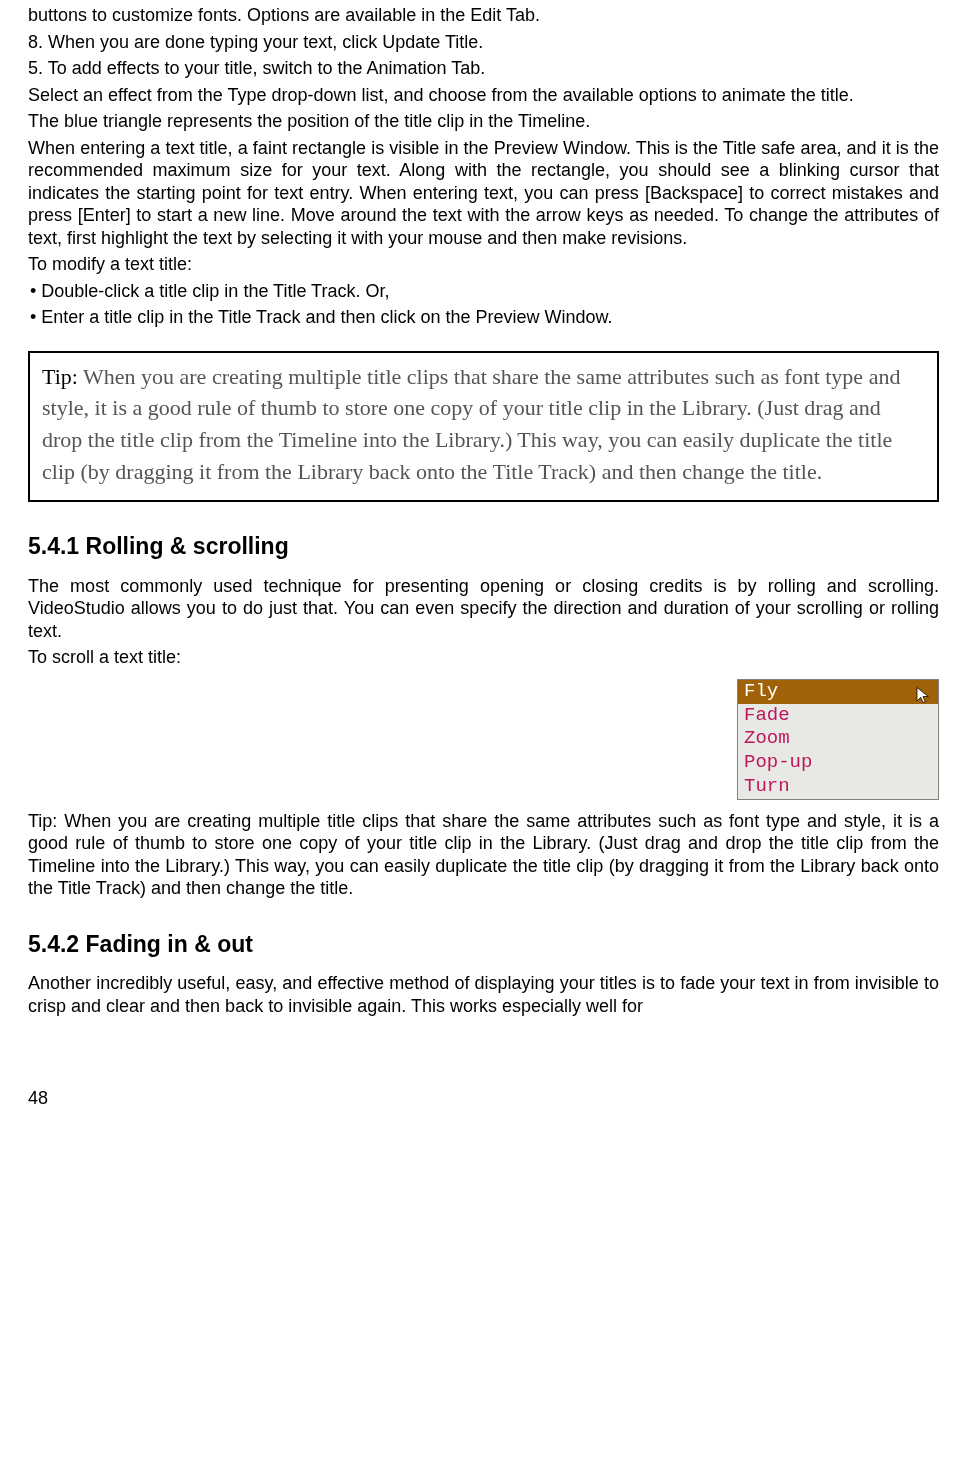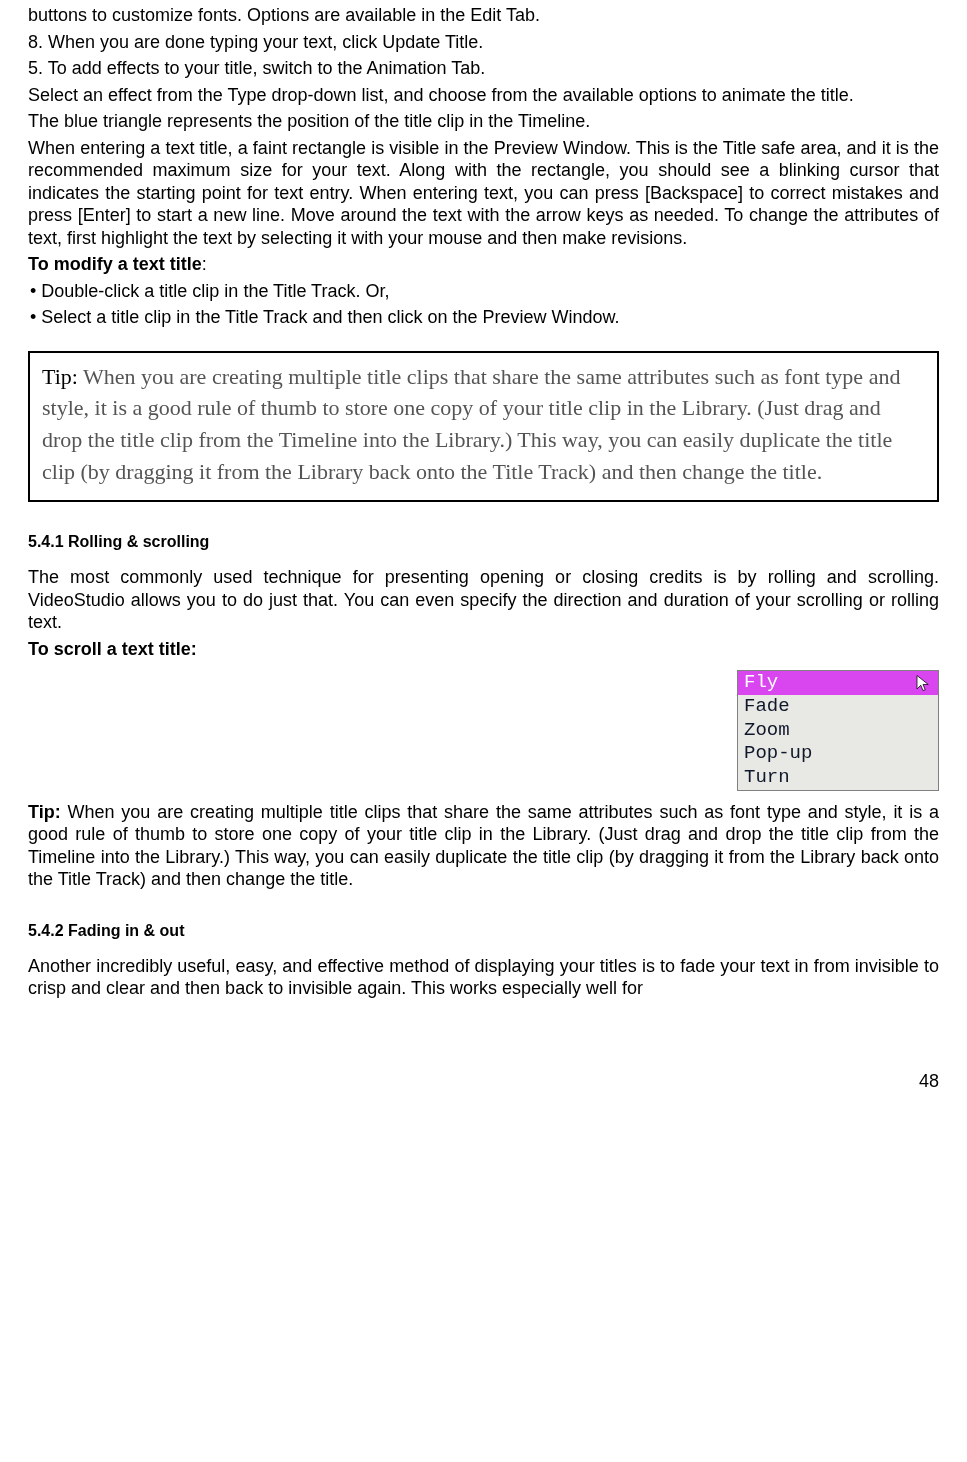--- a/index.html
+++ b/index.html
@@ -8,24 +8,24 @@
     line-height: 1.25;
     color: #000;
     background: #fff;
     margin: 0;
     padding: 0 28px;
     width: 967px;
     box-sizing: border-box;
   }
   p { margin: 4px 0; }
   .justify { text-align: justify; }
-  .bold { font-weight: bold; }
+  .bold { font-weight: normal; }
   .heading {
     font-weight: bold;
-    font-size: 16px;
+    font-size: 23px;
     margin-top: 30px;
     margin-bottom: 14px;
   }
   .bullet { margin-left: 2px; }
   .tip-box {
     border: 2px solid #000;
     padding: 8px 12px 12px 12px;
     margin: 22px 0 12px 0;
     font-family: Georgia, "Times New Roman", serif;
     font-size: 22px;
@@ -44,34 +44,34 @@
     width: 200px;
     border: 1px solid #808080;
     background: #e8e8e4;
     margin: 6px 0 6px 16px;
     font-family: "Courier New", monospace;
     font-size: 19px;
     line-height: 1.25;
     position: relative;
   }
   .dropdown-figure .sel {
-    background: #d946ef;
+    background: #a16207;
     color: #fff;
     padding: 0 6px;
     display: flex;
     justify-content: space-between;
-    align-items: center;
+    align-items: flex-end;
   }
   .dropdown-figure .opt {
     padding: 0 6px;
-    color: #0f172a;
+    color: #be185d;
   }
   .cursor-svg { width: 18px; height: 18px; }
   .page-number {
-    text-align: right;
+    text-align: left;
     margin-top: 70px;
     font-size: 18px;
   }
 </style>
 </head>
 <body>
 
 <p>buttons to customize fonts. Options are available in the Edit Tab.</p>
 
 <p>8. When you are done typing your text, click Update Title.</p>
@@ -83,21 +83,21 @@
 <p>The blue triangle represents the position of the title clip in the Timeline.</p>
 
 <p class="justify">When entering a text title, a faint rectangle is visible in the Preview Window. This is the Title safe area, and it is the recommended maximum size for your text. Along with the rectangle, you should see a blinking cursor that indicates the starting point for text entry. When entering text, you can press [Backspace] to correct mistakes and press [Enter] to start a new line. Move around the text with the arrow keys as needed. To change the attributes of text, first highlight the text by selecting it with your mouse and then make revisions.</p>
 
 <p>
   <span class="bold">To modify a text title</span><span>:</span>
 </p>
 
 <p class="bullet">•  Double-click a title clip in the Title Track. Or,</p>
 
-<p class="bullet">•  Select a title clip in the Title Track and then click on the Preview Window.</p>
+<p class="bullet">•  Enter a title clip in the Title Track and then click on the Preview Window.</p>
 
 <div class="tip-box">
   <span class="tip-label">Tip:</span><span> When you are creating multiple title clips that share the same attributes such as font type and style, it is a good rule of thumb to store one copy of your title clip in the Library. (Just drag and drop the title clip from the Timeline into the Library.) This way, you can easily duplicate the title clip (by dragging it from the Library back onto the Title Track) and then change the title.</span>
 </div>
 
 <div class="heading">5.4.1    Rolling &amp; scrolling</div>
 
 <p class="justify">The most commonly used technique for presenting opening or closing credits is by rolling and scrolling. VideoStudio allows you to do just that. You can even specify the direction and duration of your scrolling or rolling text.</p>
 
 <p class="bold">To scroll a text title:</p>

